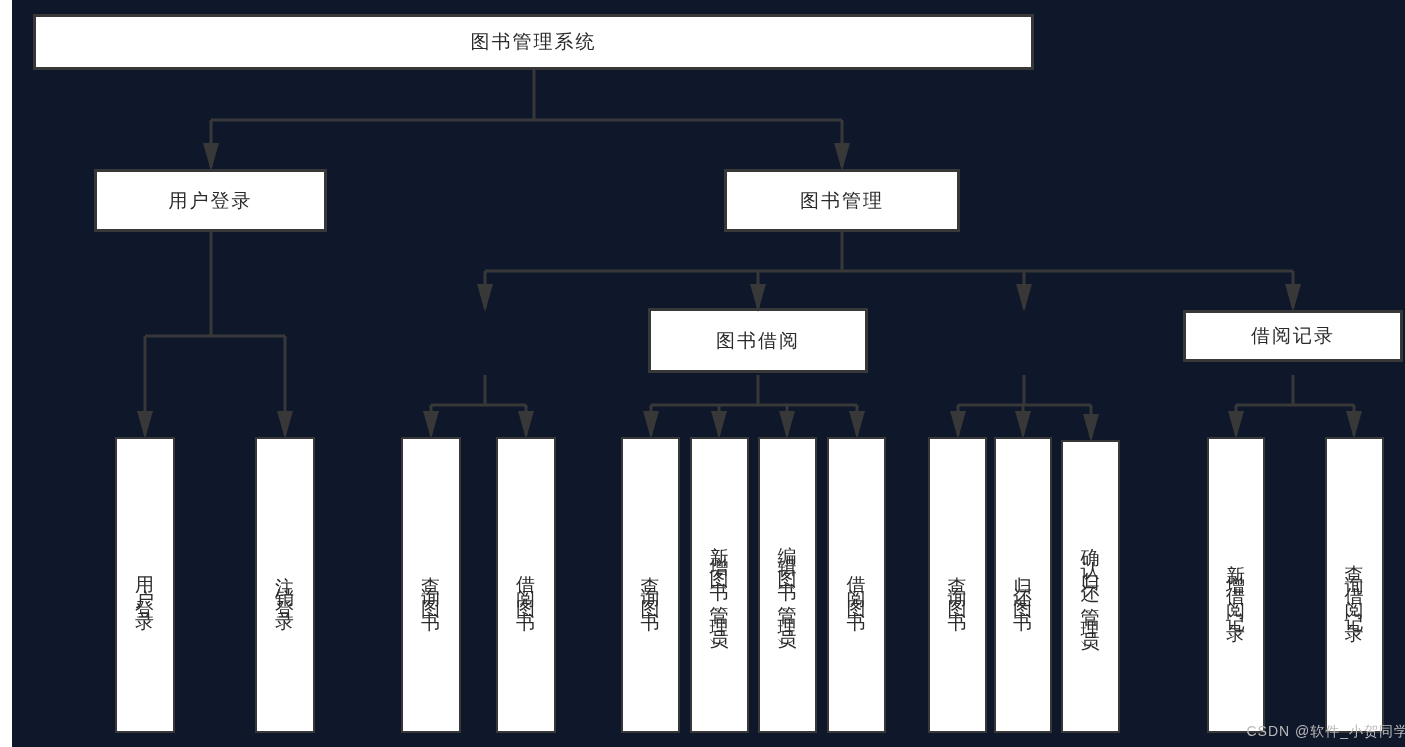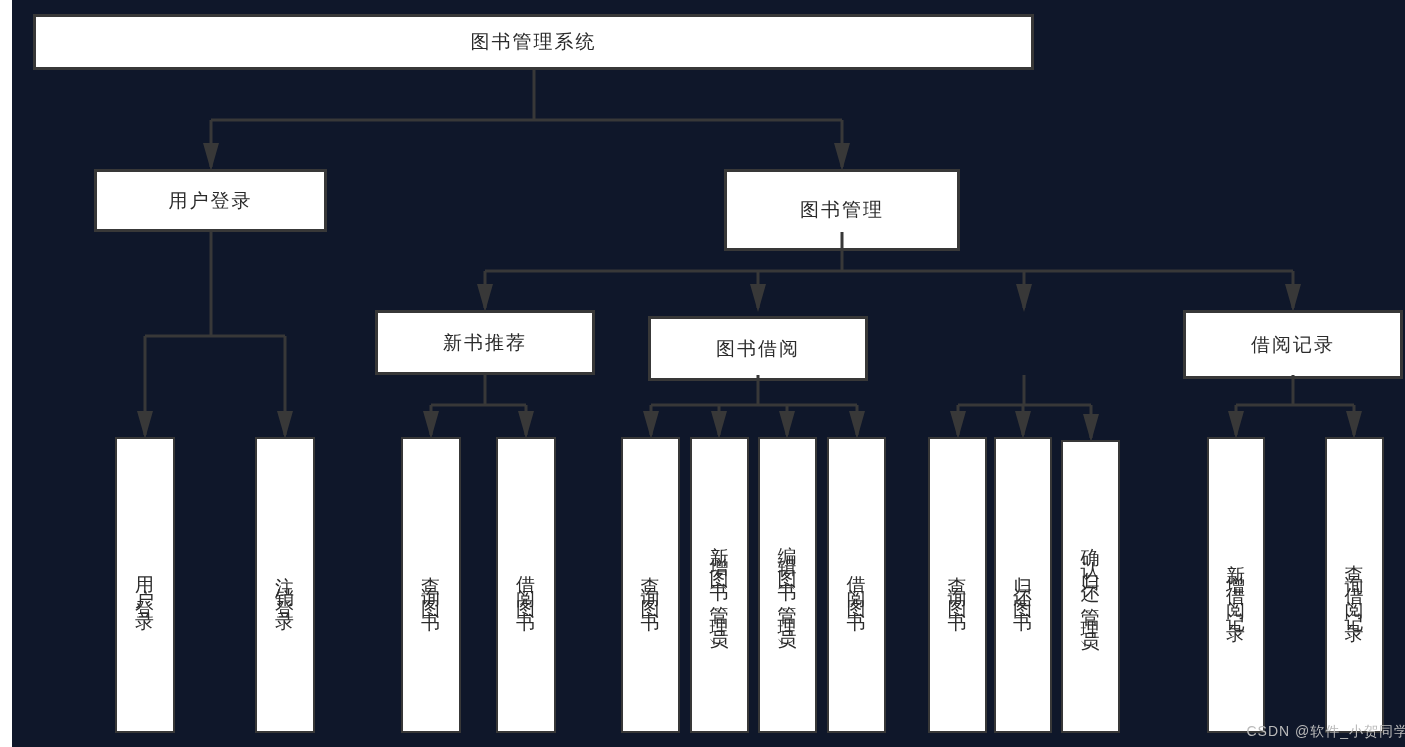--- a/index.html
+++ b/index.html
@@ -32,31 +32,28 @@
 
 <div id="canvas">
 
   <div class="box" style="left:21px; top:14px; width:1001px; height:56px;">
     <span>图书管理系统</span>
   </div>
 
   <div class="box" style="left:82px; top:169px; width:233px; height:63px;">
     <span>用户登录</span>
   </div>
-  <div class="box" style="left:712px; top:169px; width:236px; height:82px;">
+  <div class="box" style="left:712px; top:169px; width:236px; height:63px;">
     <span>图书管理</span>
   </div>
 
-  <div class="box lvl3" style="left:363px; top:310px; width:220px; height:65px;">
-    <span>新书推荐</span>
-  </div>
-  <div class="box lvl3" style="left:636px; top:316px; width:220px; height:65px;">
+  <div class="box lvl3" style="left:636px; top:308px; width:220px; height:65px;">
     <span>图书借阅</span>
   </div>
-  <div class="box lvl3" style="left:1171px; top:310px; width:220px; height:69px;">
+  <div class="box lvl3" style="left:1171px; top:310px; width:220px; height:52px;">
     <span>借阅记录</span>
   </div>
 
   <div class="box leaf" style="left:103px; top:437px; width:60px; height:296px;">
     <span class="vtext">用户登录</span>
   </div>
   <div class="box leaf" style="left:243px; top:437px; width:60px; height:296px;">
     <span class="vtext">注销登录</span>
   </div>
 

